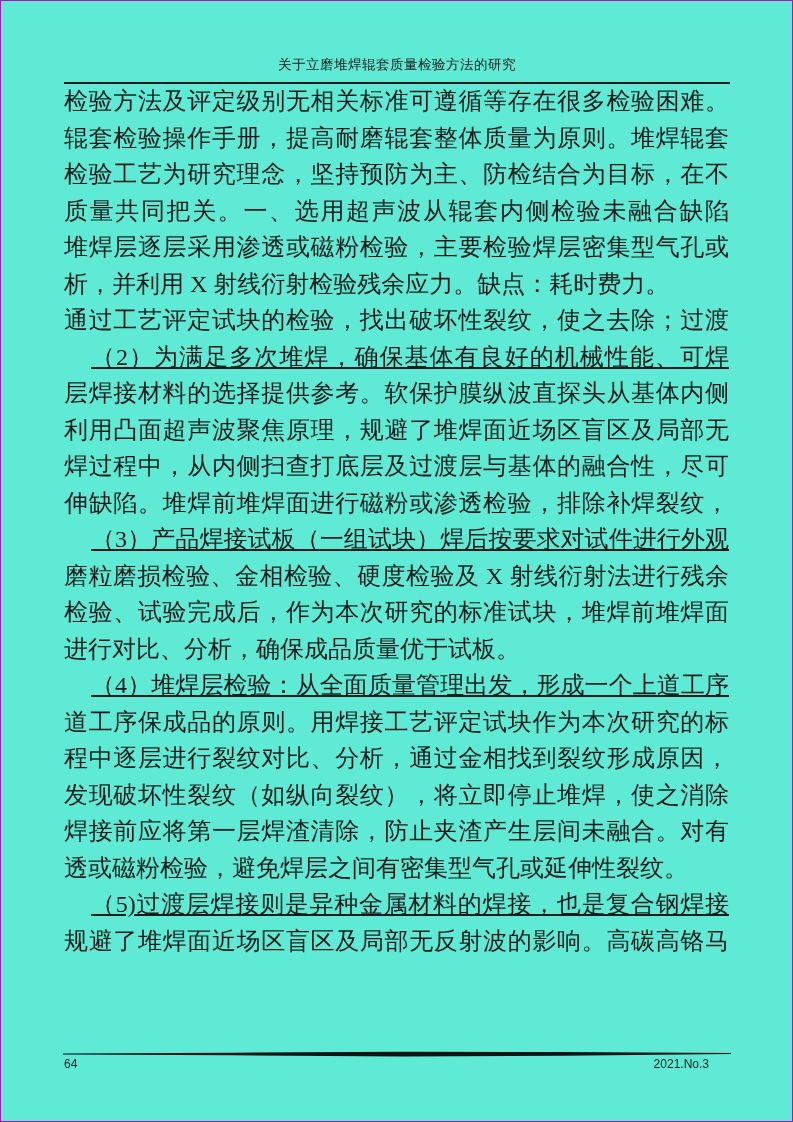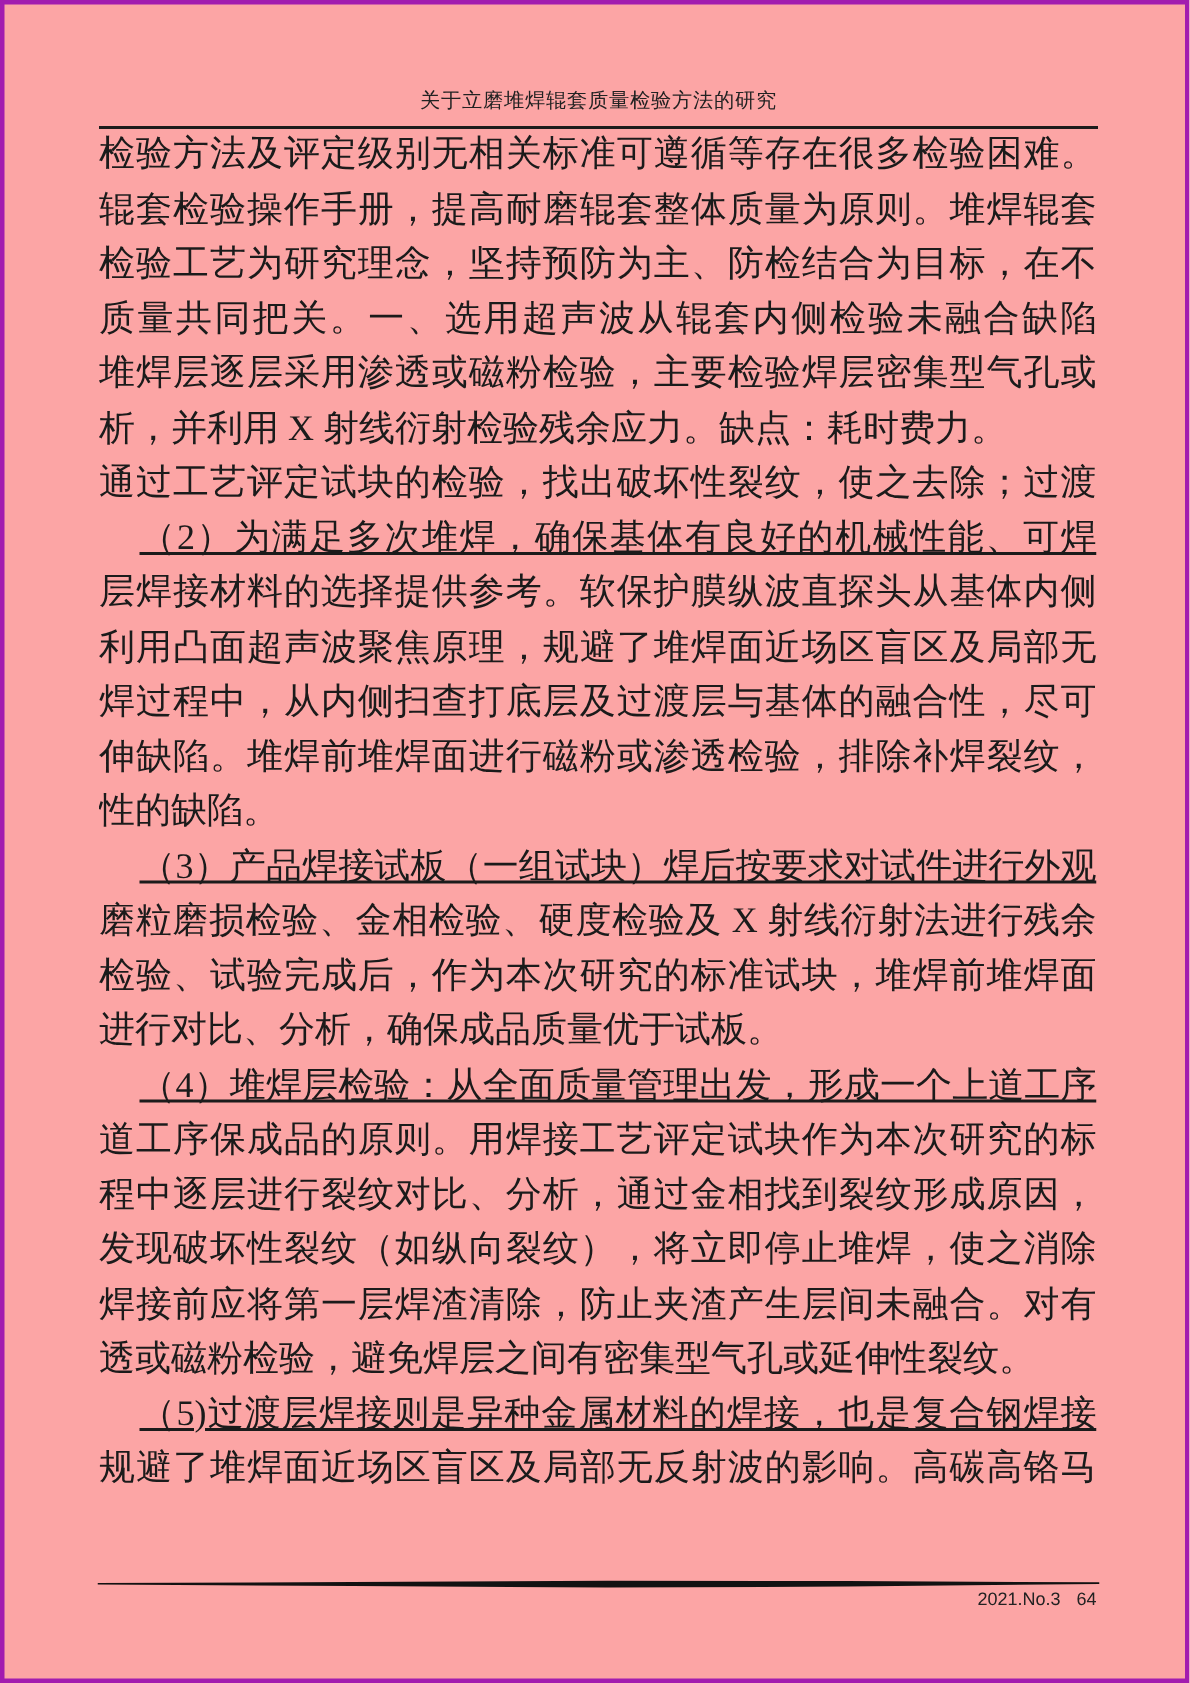--- a/index.html
+++ b/index.html
@@ -1,21 +1,21 @@
 <!DOCTYPE html>
 <html><head>
 <meta charset="utf-8">
 <style>
   html,body{margin:0;padding:0;background:#ffffff;}
   .page{
     position:relative;
     width:793px;height:1122px;
-    background:#fca5a5;
+    background:#5eead4;
     box-sizing:border-box;
-    border:3px solid #a21caf;
+    border:1px solid #a21caf;
     font-family:"Liberation Serif","DejaVu Serif",serif;
     color:#1b1b1b;
     overflow:hidden;
   }
   .running-title{
     position:absolute;top:55px;left:63px;width:666px;
     text-align:center;
     font-size:13.5px;letter-spacing:0.5px;color:#222;
     white-space:nowrap;
   }
@@ -41,21 +41,21 @@
   }
   .line.indent{
     padding-left:27px;
     text-decoration:underline;
   }
   .footer-rule{
     position:absolute;top:1050px;left:62px;width:668px;height:6px;
   }
   .page-number{
     position:absolute;top:1056px;left:63px;width:665px;
-    text-align:right;
+    text-align:left;
     font-family:"Liberation Sans","DejaVu Sans",sans-serif;
     font-size:12px;color:#222;
   }
   .issue{
     position:absolute;top:1056px;right:83px;
     font-family:"Liberation Sans","DejaVu Sans",sans-serif;
     font-size:12px;color:#222;
   }
 </style>
 </head>
@@ -72,21 +72,20 @@
     <div class="line">检验工艺为研究理念，坚持预防为主、防检结合为目标，在不同生产阶段对产品</div>
     <div class="line">质量共同把关。一、选用超声波从辊套内侧检验未融合缺陷（新思路新方法）。二、</div>
     <div class="line">堆焊层逐层采用渗透或磁粉检验，主要检验焊层密集型气孔或延伸性裂纹。三、</div>
     <div class="line short">析，并利用 X 射线衍射检验残余应力。缺点：耗时费力。</div>
     <div class="line">通过工艺评定试块的检验，找出破坏性裂纹，使之去除；过渡层进行金相组织分</div>
     <div class="line indent">（2）为满足多次堆焊，确保基体有良好的机械性能、可焊性，基体检验需进</div>
     <div class="line">层焊接材料的选择提供参考。软保护膜纵波直探头从基体内侧进行超声波检验，</div>
     <div class="line">利用凸面超声波聚焦原理，规避了堆焊面近场区盲区及局部无反射波的影响。堆</div>
     <div class="line">焊过程中，从内侧扫查打底层及过渡层与基体的融合性，尽可能去发现焊层内延</div>
     <div class="line">伸缺陷。堆焊前堆焊面进行磁粉或渗透检验，排除补焊裂纹，消除影响层间融合</div>
-    <div class="line short">性的缺陷。</div>
     <div class="line indent">（3）产品焊接试板（一组试块）焊后按要求对试件进行外观检验、无损检验、</div>
     <div class="line">磨粒磨损检验、金相检验、硬度检验及 X 射线衍射法进行残余应力检验等。所有</div>
     <div class="line">检验、试验完成后，作为本次研究的标准试块，堆焊前堆焊面进行磁粉或渗透检验</div>
     <div class="line short">进行对比、分析，确保成品质量优于试板。</div>
     <div class="line indent">（4）堆焊层检验：从全面质量管理出发，形成一个上道工序保下到工序，道</div>
     <div class="line">道工序保成品的原则。用焊接工艺评定试块作为本次研究的标准试块，在堆焊过</div>
     <div class="line">程中逐层进行裂纹对比、分析，通过金相找到裂纹形成原因，估判裂纹性质，如</div>
     <div class="line">发现破坏性裂纹（如纵向裂纹），将立即停止堆焊，使之消除后再次焊接。第二层</div>
     <div class="line">焊接前应将第一层焊渣清除，防止夹渣产生层间未融合。对有异议的位置进行渗</div>
     <div class="line short">透或磁粉检验，避免焊层之间有密集型气孔或延伸性裂纹。</div>

